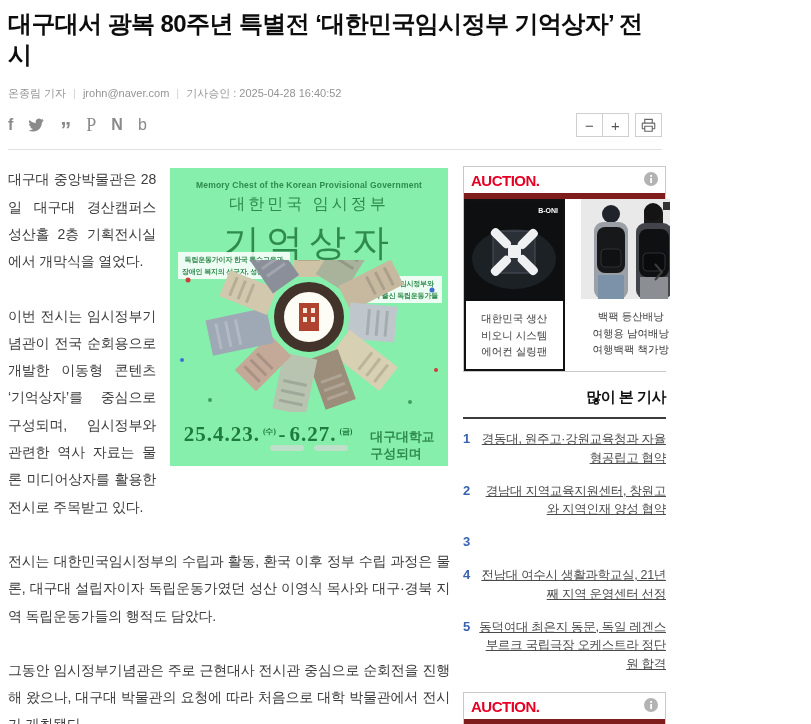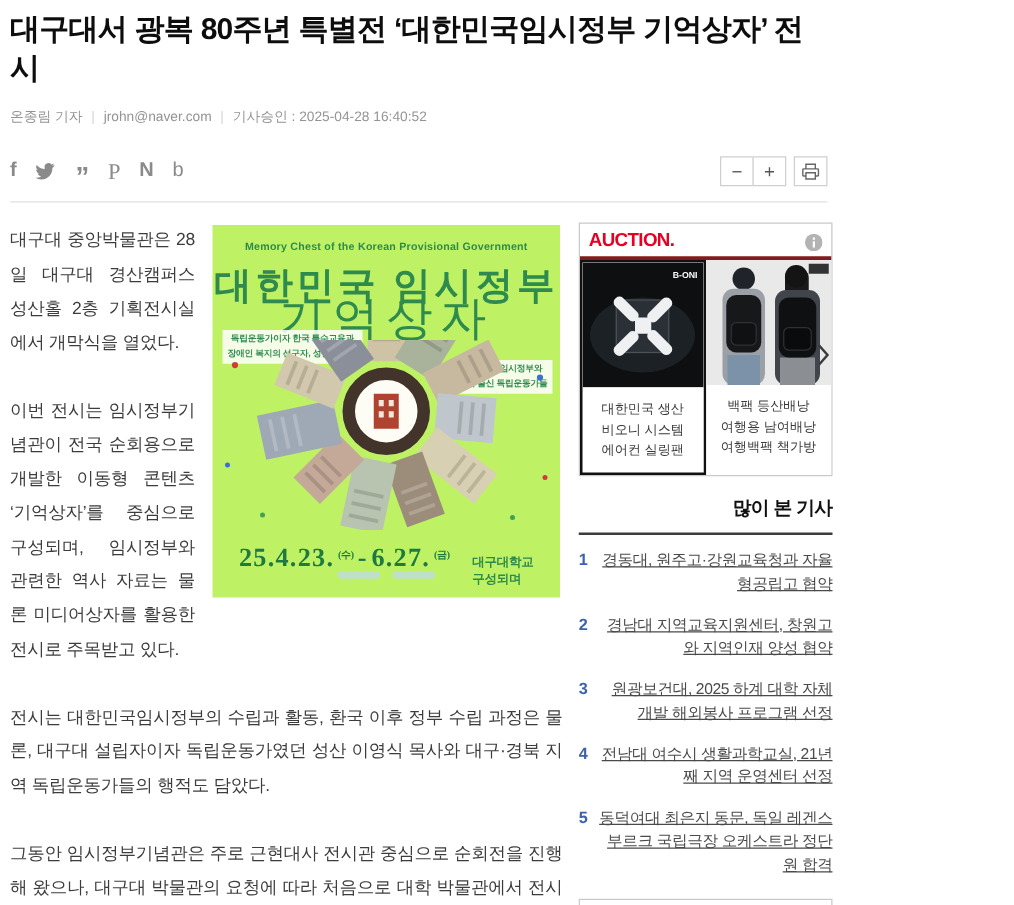--- a/index.html
+++ b/index.html
@@ -2,60 +2,60 @@
 <html><head>
 <meta charset="utf-8">
 <style>
   * { margin:0; padding:0; box-sizing:border-box; }
   body { font-family:"Liberation Sans","DejaVu Sans",sans-serif; background:#fff; }
   .page { width:670px; height:724px; overflow:hidden; background:#fff; position:relative; }
 
   
   header { padding:8px 8px 0 8px; }
   h1.title { font-size:24px; line-height:1.3; font-weight:800; color:#0d0d0d; letter-spacing:-0.6px; margin-bottom:16px; }
-  .byline { font-size:11px; color:#949494; margin-bottom:20px; }
+  .byline { font-size:11px; color:#949494; margin-bottom:8px; }
   .byline .sep { margin:0 7px; color:#d4d4d4; }
   .byline a { color:#949494; text-decoration:none; }
   .share-row { display:flex; justify-content:space-between; align-items:center; padding:4px 0 12px 0; border-bottom:1px solid #e1e1e1; }
   .sns-list { display:flex; align-items:center; gap:15px; }
   .sns { color:#8a8a8a; font-weight:700; font-size:16px; text-decoration:none; display:inline-flex; align-items:center; line-height:1; }
   .sns.quote { font-size:22px; line-height:0.5; position:relative; top:4px; }
   .sns svg { display:block; }
   .tools { display:flex; align-items:center; }
   .tool-btn { width:27px; height:24px; border:1px solid #cfcfcf; background:#fff; display:flex; align-items:center; justify-content:center; font-size:15px; color:#555; cursor:pointer; }
   .tool-btn.plus { margin-left:-1px; }
   .tool-btn.print { margin-left:6px; }
 
   
   .content { display:flex; padding:16px 4px 0 8px; gap:13px; }
   .article-body { width:592px; font-size:14px; color:#3c3c3c; line-height:1.95; letter-spacing:-0.2px; text-align:justify; }
   .article-body p { margin-bottom:27px; }
 
   
-  .poster { float:right; width:278px; height:298px; margin:2px 2px 12px 14px; background:#bef264; position:relative; overflow:hidden; }
+  .poster { float:right; width:278px; height:298px; margin:2px 2px 12px 14px; background:#86efac; position:relative; overflow:hidden; }
   .poster .eng { position:absolute; top:9px; width:100%; text-align:center; font-size:8.5px; font-weight:700; color:#2f8a4e; letter-spacing:0.2px; }
-  .poster .t1 { position:absolute; top:20px; width:100%; text-align:center; font-size:30px; font-weight:700; color:#2f8a4e; letter-spacing:3px; }
+  .poster .t1 { position:absolute; top:20px; width:100%; text-align:center; font-size:16px; font-weight:400; color:#2f8a4e; letter-spacing:3px; }
   .poster .t2 { position:absolute; top:39px; width:100%; text-align:center; font-size:37px; font-weight:400; color:#2f8a4e; letter-spacing:6px; }
   .poster .chip { position:absolute; font-size:7px; line-height:1.6; font-weight:700; color:#2f8a4e; background:rgba(255,255,255,.85); padding:2px 4px; text-align:center; }
   .poster .chip.left { top:84px; left:8px; }
   .poster .chip.right { top:108px; right:6px; }
   .poster svg.city { position:absolute; top:92px; left:0; }
   .poster .date-row { position:absolute; top:246px; left:0; width:100%; display:flex; align-items:baseline; justify-content:center; gap:3px; color:#1f7a40; font-family:"Liberation Serif","DejaVu Serif",serif; }
   .poster .d-big { font-size:21px; font-weight:800; letter-spacing:1px; }
   .poster .d-small { font-size:8px; font-weight:700; position:relative; top:-7px; }
-  .poster .venue { font-family:"Liberation Sans",sans-serif; font-size:10px; font-weight:800; color:#2f8a4e; line-height:1.3; text-align:left; margin-left:15px; }
+  .poster .venue { font-family:"Liberation Sans",sans-serif; font-size:13px; font-weight:800; color:#2f8a4e; line-height:1.3; text-align:left; margin-left:15px; }
   .poster .logos { position:absolute; top:277px; width:100%; display:flex; justify-content:center; gap:10px; }
   .poster .logos span { width:34px; height:6px; border-radius:3px; background:#bfe0c8; display:inline-block; }
 
   
   .sidebar { width:203px; flex-shrink:0; }
   .ad-box { border:1px solid #c9c9c9; background:#fff; position:relative; }
-  .ad-head { display:flex; justify-content:space-between; align-items:flex-end; padding:5px 7px 4px 7px; border-bottom:3px solid #7f1d1d; }
+  .ad-head { display:flex; justify-content:space-between; align-items:flex-start; padding:5px 7px 4px 7px; border-bottom:6px solid #7f1d1d; }
   .ad-logo { color:#e60023; font-weight:800; font-size:15px; letter-spacing:-0.5px; }
-  .ad-products { display:flex; }
+  .ad-products { display:flex;gap:16px; }
   .ad-card { width:50%; text-align:center; background:#fff; }
   .ad-card.selected { border:2px solid #111; }
   .ad-img { height:100px; overflow:hidden; position:relative; }
   .ad-img svg { display:block; }
   .ad-cap { padding:9px 2px 10px 2px; font-size:10.5px; color:#3a3a3a; line-height:1.55; }
   .ad-cap span { display:block; }
   .chev { position:absolute; top:86px; cursor:pointer; }
   .chev.right { right:1px; }
   .ad-box.top .chev { top:95px; }
 
@@ -296,21 +296,20 @@
           <li class="mr-item">
               <span class="mr-num">1</span>
               <span class="mr-txt">경동대, 원주고·강원교육청과 자율형공립고 협약</span>
             </li>
           <li class="mr-item">
               <span class="mr-num">2</span>
               <span class="mr-txt">경남대 지역교육지원센터, 창원고와 지역인재 양성 협약</span>
             </li>
           <li class="mr-item">
               <span class="mr-num">3</span>
-              <span class="mr-txt">원광보건대, 2025 하계 대학 자체개발 해외봉사 프로그램 선정</span>
             </li>
           <li class="mr-item">
               <span class="mr-num">4</span>
               <span class="mr-txt">전남대 여수시 생활과학교실, 21년째 지역 운영센터 선정</span>
             </li>
           <li class="mr-item">
               <span class="mr-num">5</span>
               <span class="mr-txt">동덕여대 최은지 동문, 독일 레겐스부르크 국립극장 오케스트라 정단원 합격</span>
             </li>
         </ul>

